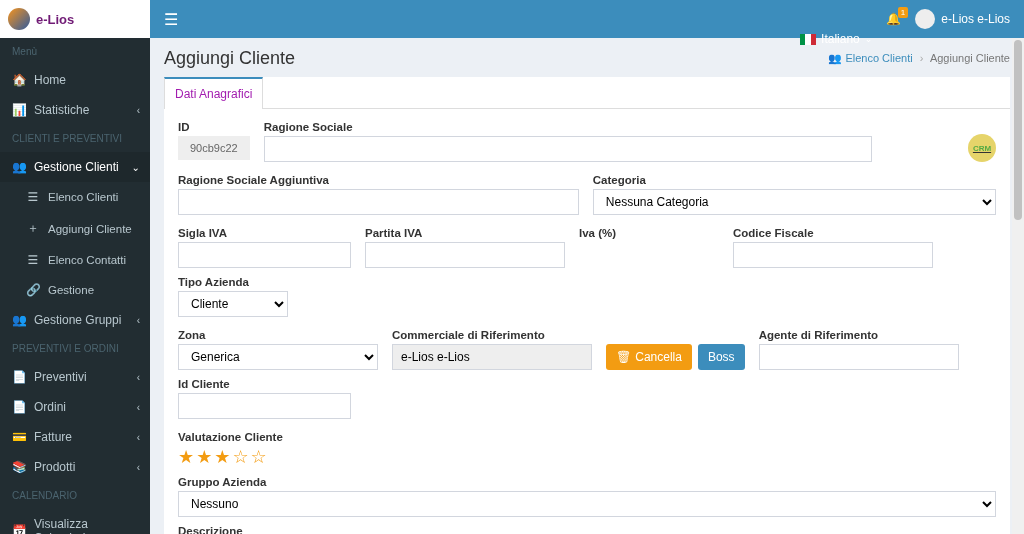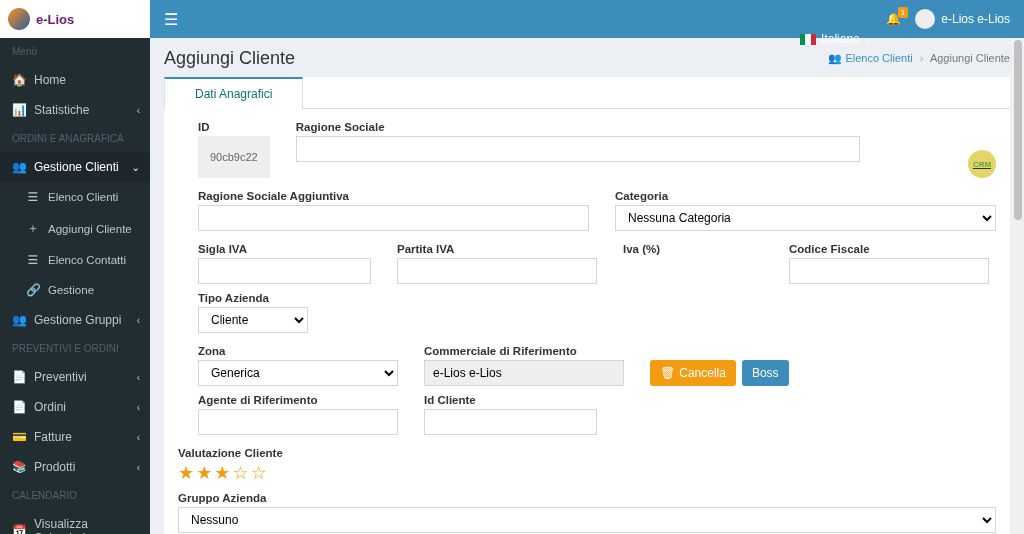--- a/index.html
+++ b/index.html
@@ -31,31 +31,31 @@
 
 .content { flex:1; overflow-y:auto; padding:10px 14px 20px 14px; }
 .page-head { display:flex; justify-content:space-between; align-items:center; margin-bottom:8px; }
 .page-title { font-size:18px; font-weight:400; color:#333; }
 .breadcrumb { font-size:11px; color:#3c8dbc; }
 .breadcrumb .sep { color:#aaa; margin:0 4px; }
 .breadcrumb .cur { color:#777; }
 
 .box { background:#fff; border-top:0; }
 .tabs { border-bottom:1px solid #ddd; background:#fff; }
-.tab { display:inline-block; padding:8px 30px; font-size:12px; color:#0f766e; border:1px solid transparent; border-bottom:none; cursor:pointer; }
+.tab { display:inline-block; padding:8px 10px; font-size:12px; color:#a21caf; border:1px solid transparent; border-bottom:none; cursor:pointer; }
 .tab.active { border-color:#ddd; border-top:2px solid #3c8dbc; background:#fff; margin-bottom:-1px; }
 .form-body { padding:12px 14px 20px; }
 
-.row { display:flex; flex-wrap:wrap; gap:0 26px; margin-bottom:4px;margin-left:20px; }
+.row { display:flex; flex-wrap:wrap; gap:0 14px; margin-bottom:4px; }
 .fg { display:flex; flex-direction:column; margin-bottom:8px; }
 .lbl { font-size:11.5px; font-weight:bold; color:#333; margin-bottom:3px; display:flex; align-items:center; gap:4px; }
 .ctrl { height:26px; border:1px solid #d2d6de; padding:0 8px; font-size:12px; background:#fff; }
 .ctrl[readonly], .ctrl.readonly { background:#eee; }
 select.ctrl { appearance: auto; }
-.id-box { background:#eee; display:inline-block; padding:15px 12px; font-size:11px; color:#666; border-radius:0; }
+.id-box { background:#eee; display:inline-block; padding:6px 12px; font-size:11px; color:#666; border-radius:0; }
 
 .stars { font-size:18px; color:#f39c12; letter-spacing:2px; }
 .star-empty { color:#f39c12; }
 
 .btn { height:26px; padding:0 10px; border:none; border-radius:3px; font-size:12px; color:#fff; cursor:pointer; display:inline-flex; align-items:center; gap:4px; }
 .btn-warn { background:#f39c12; }
 .btn-info { background:#3c8dbc; }
 
 .c1{flex:0 0 60px}.c3{flex:0 0 140px}.c4{flex:0 0 200px}
 .crm-circle { width:28px; height:28px; border-radius:50%; background:#e6d46a; font-size:8px; font-weight:bold; display:flex; align-items:center; justify-content:center; color:#5a4; }
@@ -76,21 +76,21 @@
     <div class="side-header">Menù</div>
     <div class="side-item">
         <span class="icon">🏠</span>
         <span>Home</span>
       </div>
     <div class="side-item">
         <span class="icon">📊</span>
         <span>Statistiche</span>
         <span class="chev">‹</span>
       </div>
-    <div class="side-header">ORDINI E ANAGRAFICA</div>
+    <div class="side-header">CLIENTI E PREVENTIVI</div>
     <div class="side-item active">
         <span class="icon">👥</span>
         <span>Gestione Clienti</span>
         <span class="chev">⌄</span>
       </div>
     <div class="side-item side-sub">
         <span class="icon">☰</span>
         <span>Elenco Clienti</span>
       </div>
     <div class="side-item side-sub">

